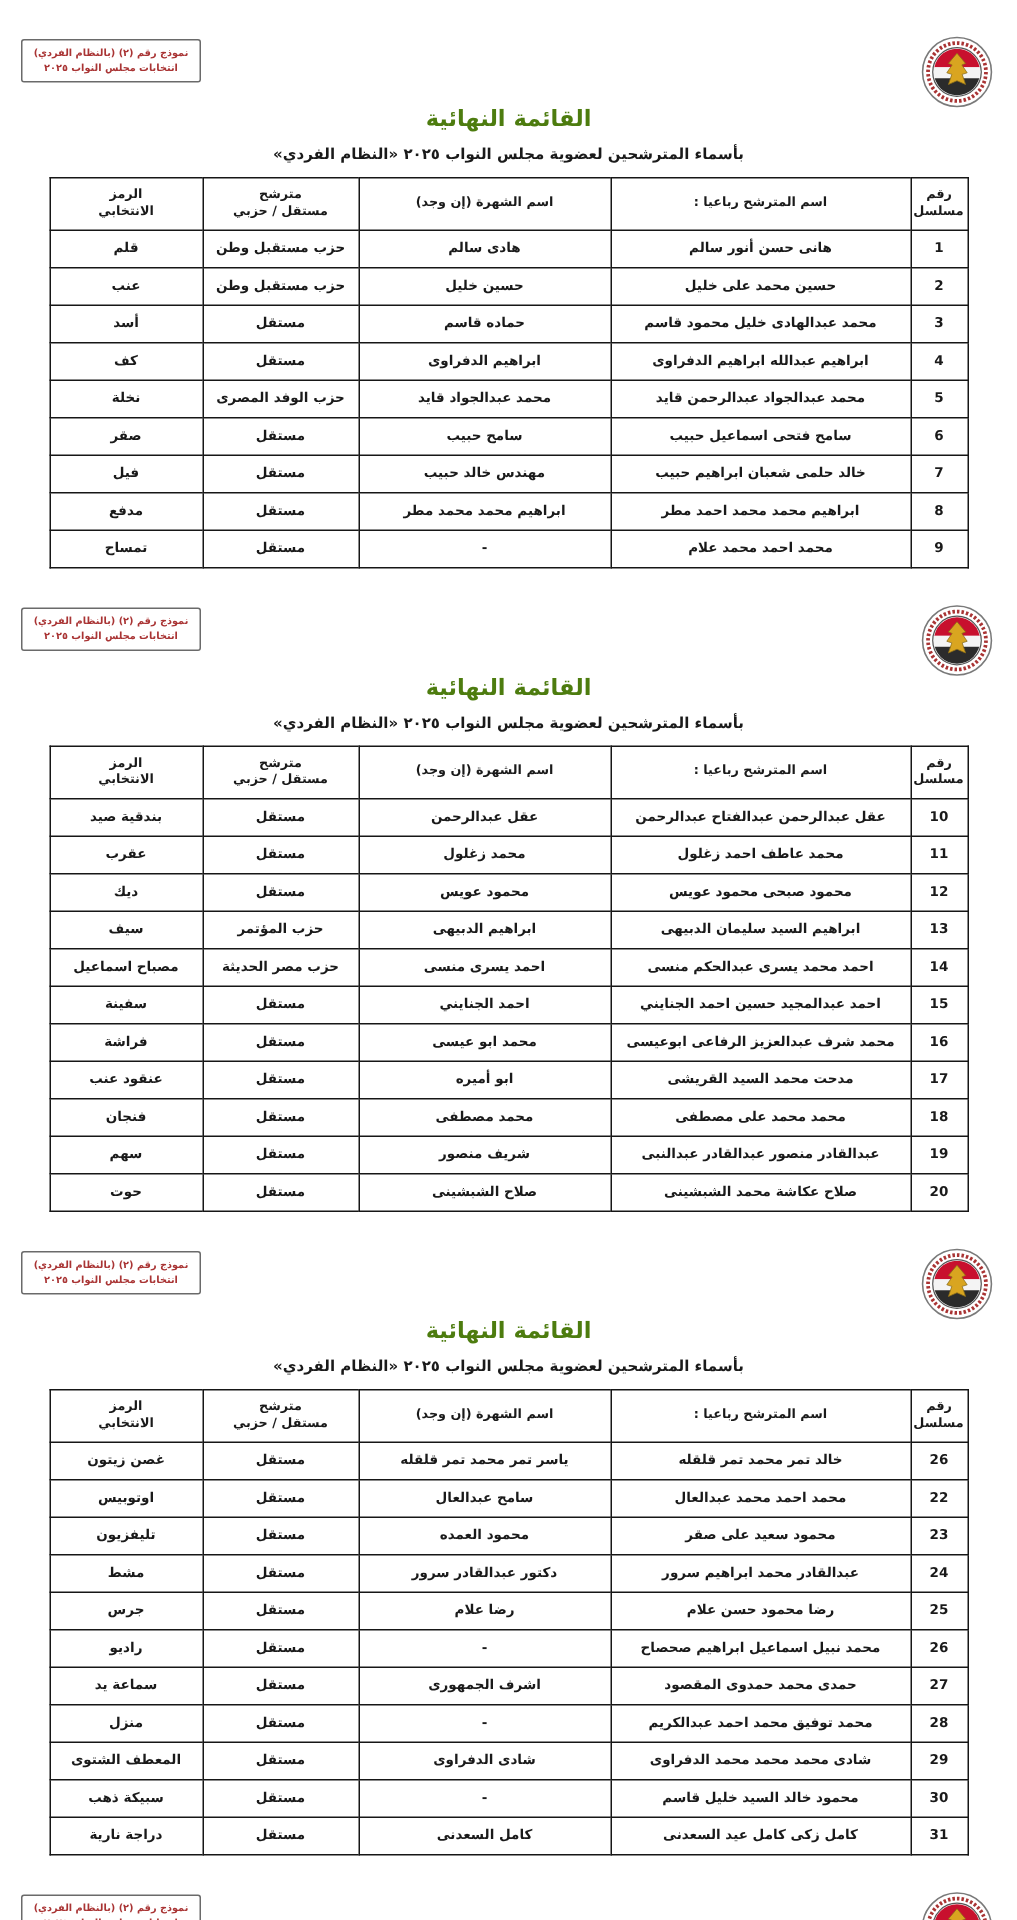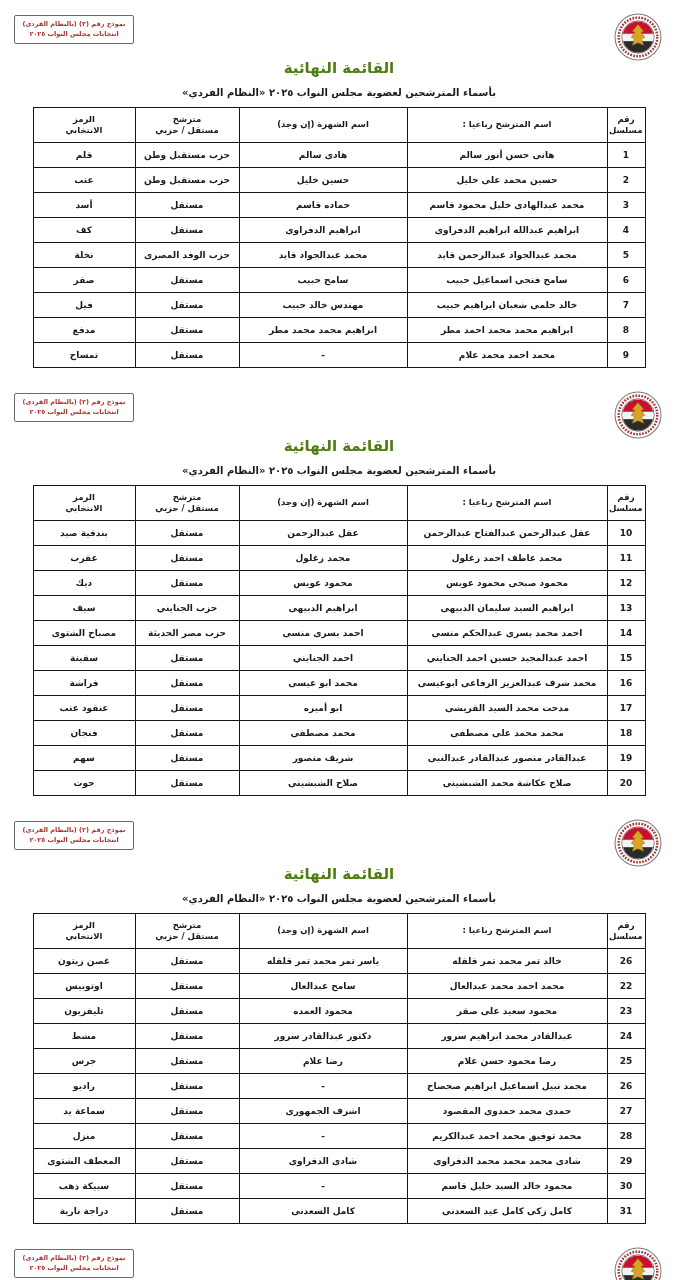--- a/index.html
+++ b/index.html
@@ -1,21 +1,21 @@
 <!DOCTYPE html>
 <html lang="ar"><head>
 <meta charset="utf-8">
 <style>
   html,body{margin:0;padding:0;background:#e8e8e8;}
   .page{
     width:678px;height:1280px;margin:0 auto;background:#ffffff;
     font-family:"DejaVu Sans",sans-serif;color:#1a1a1a;
     position:relative;overflow:hidden;
   }
-  .section{position:relative;padding-top:13px;margin-bottom:10px;}
+  .section{position:relative;padding-top:24px;}
   .sec-head{height:46px;position:relative;}
   .form-box{
     position:absolute;top:2px;left:14px;width:110px;
     border:1px solid #6a6a6a;border-radius:2px;padding:3px 4px;
     text-align:center;color:#a93434;font-size:6.5px;font-weight:700;
     line-height:1.6;direction:rtl;background:#fff;
   }
   .emblem{position:absolute;top:0;right:16px;width:48px;height:48px;}
   .doc-title{
     text-align:center;color:#4d7c0f;font-weight:700;font-size:15px;
@@ -236,29 +236,29 @@
           <td>12</td>
           <td>محمود صبحى محمود عويس</td>
           <td>محمود عويس</td>
           <td>مستقل</td>
           <td>ديك</td>
         </tr>
           <tr>
           <td>13</td>
           <td>ابراهيم السيد سليمان الدبيهى</td>
           <td>ابراهيم الدبيهى</td>
-          <td>حزب الجنايني</td>
+          <td>حزب المؤتمر</td>
           <td>سيف</td>
         </tr>
           <tr>
           <td>14</td>
           <td>احمد محمد يسرى عبدالحكم منسى</td>
           <td>احمد يسرى منسى</td>
           <td>حزب مصر الحديثة</td>
-          <td>مصباح الشتوى</td>
+          <td>مصباح اسماعيل</td>
         </tr>
           <tr>
           <td>15</td>
           <td>احمد عبدالمجيد حسين احمد الجنايني</td>
           <td>احمد الجنايني</td>
           <td>مستقل</td>
           <td>سفينة</td>
         </tr>
           <tr>
           <td>16</td>

